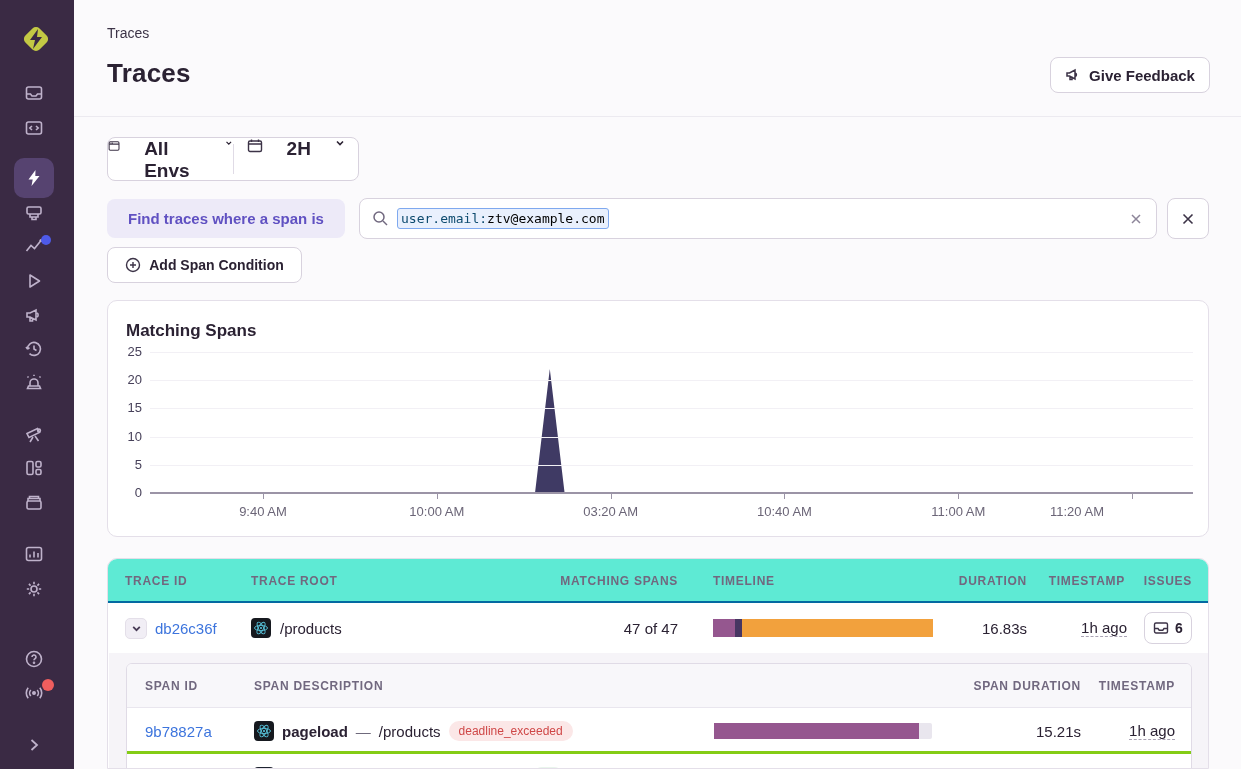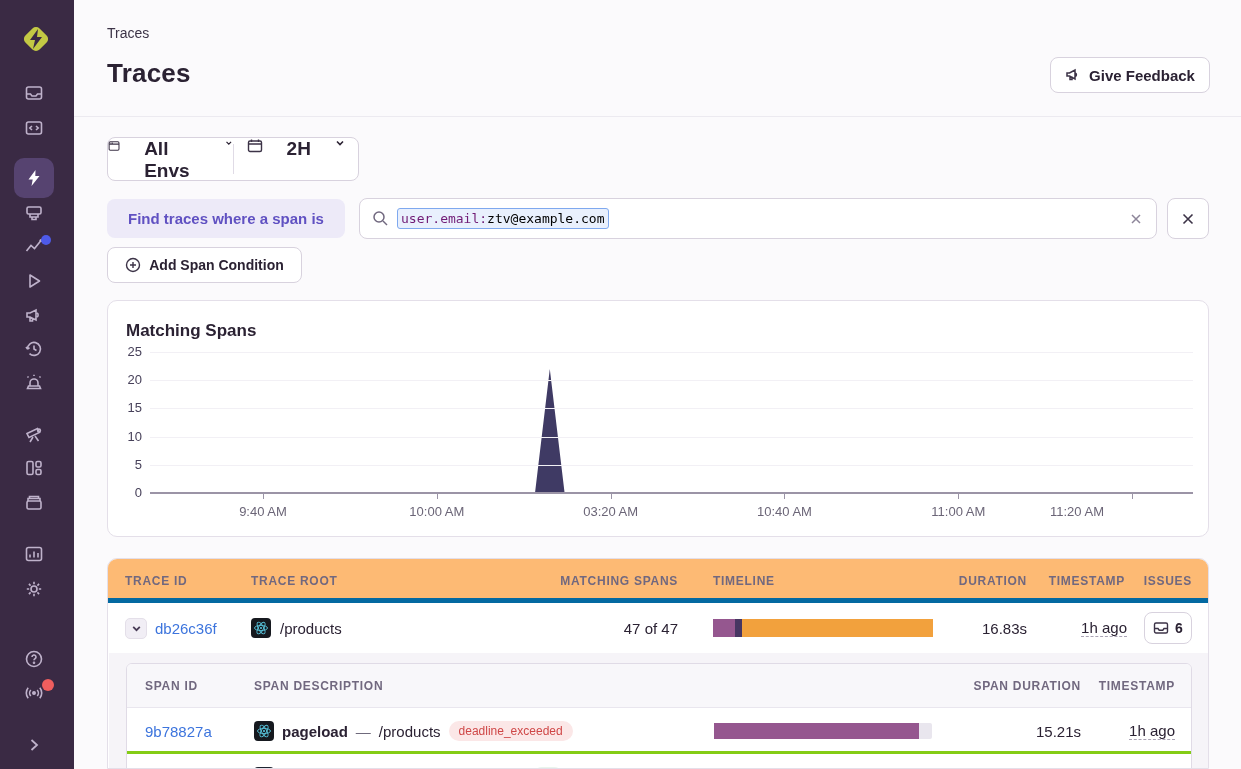--- a/index.html
+++ b/index.html
@@ -26,41 +26,41 @@
   
   #filter-group { position:absolute; left:107px; top:137px; width:252px; height:44px; background:#fff; border:1px solid #d8d2de; border-radius:8px; display:flex; }
   .filter-seg { flex:1; display:flex; align-items:flex-start; justify-content:center; gap:24px; font-weight:700; font-size:19px; cursor:pointer; }
   .filter-sep { width:1px; background:#e0dbe6; margin:6px 0; }
   .chev { width:10px; height:10px; color:#2b2233; }
 
   
   #where-pill { position:absolute; left:107px; top:199px; height:39px; padding:0 21px; background:#edeaf8; border-radius:8px; display:flex; align-items:center; font-weight:700; font-size:15px; color:#6051c2; }
   #search-bar { position:absolute; left:359px; top:198px; width:798px; height:41px; background:#fff; border:1px solid #d8d2de; border-radius:8px; display:flex; align-items:center; padding:0 12px; }
   #search-token { margin-left:8px; font-family:"DejaVu Sans Mono", monospace; font-size:13px; background:#e9f0fd; border:1px solid #7fa9ef; border-radius:3px; padding:2px 3px; display:flex; }
-  .tok-key { color:#701a75; }
+  .tok-key { color:#0c4a6e; }
   .tok-val { color:#000000; }
   #search-clear { margin-left:auto; color:#8d8599; width:16px; height:16px; cursor:pointer; }
   #delete-cond-btn { position:absolute; left:1167px; top:198px; width:42px; height:41px; }
   #add-cond-btn { position:absolute; left:107px; top:247px; width:195px; height:36px; font-size:14px; }
 
   
   #chart-panel { position:absolute; left:107px; top:300px; width:1102px; height:237px; background:#fff; border:1px solid #e4dfe9; border-radius:10px; }
   #chart-title { position:absolute; left:18px; top:20px; font-size:17px; font-weight:700; }
   #chart-plot { position:absolute; left:42px; top:51px; width:1043px; height:141px; }
   .gridline { position:absolute; left:0; width:100%; height:1px; background:#f2f0f5; }
   #chart-baseline { position:absolute; left:42px; top:191px; width:1043px; height:2px; background:#9b94a6; }
   .y-label { position:absolute; font-size:13px; color:#47415a; text-align:right; width:26px; left:8px; }
   .x-tick { position:absolute; top:193px; width:1px; height:5px; background:#9b94a6; }
   .x-label { position:absolute; top:203px; font-size:13px; color:#6b6577; transform:translateX(-50%); white-space:nowrap; }
   #chart-svg { position:absolute; left:0; top:0; width:1043px; height:141px; }
 
   
   #traces-table { position:absolute; left:107px; top:558px; width:1102px; height:211px; background:#fff; border:1px solid #e4dfe9; border-radius:10px 10px 0 0; overflow:hidden; }
   .th { position:absolute; top:0; height:44px; display:flex; align-items:center; font-size:12px; font-weight:700; letter-spacing:.06em; color:#71687f; }
-  #tt-header { position:absolute; left:0; top:0; width:100%; height:44px; border-bottom:5px solid #0369a1; background:#fdba74; }
+  #tt-header { position:absolute; left:0; top:0; width:100%; height:44px; border-bottom:2px solid #0369a1; background:#5eead4; }
   #trace-row { position:absolute; left:0; top:44px; width:100%; height:50px; background:#fff; }
   .cell { position:absolute; top:0; height:50px; display:flex; align-items:center; font-size:15px; }
   .link { color:#3c74dd; cursor:pointer; }
   #expand-btn { position:absolute; left:17px; top:15px; width:22px; height:21px; background:#f1eef5; border-radius:5px; border:1px solid #e4dfe9; display:flex; align-items:center; justify-content:center; color:#473a55; cursor:pointer; }
   .plat-ic { width:20px; height:20px; border-radius:4px; background:#16191f; display:flex; align-items:center; justify-content:center; flex:none; }
   .plat-ic svg { width:16px; height:16px; }
   .tl-track { position:absolute; height:18px; border-radius:2px; }
   .tl-seg { position:absolute; top:0; height:100%; }
   .ts { border-bottom:1px dashed #aaa3b5; }
   #issues-btn { position:absolute; left:1036px; top:9px; width:48px; height:32px; gap:6px; font-size:14px; }

